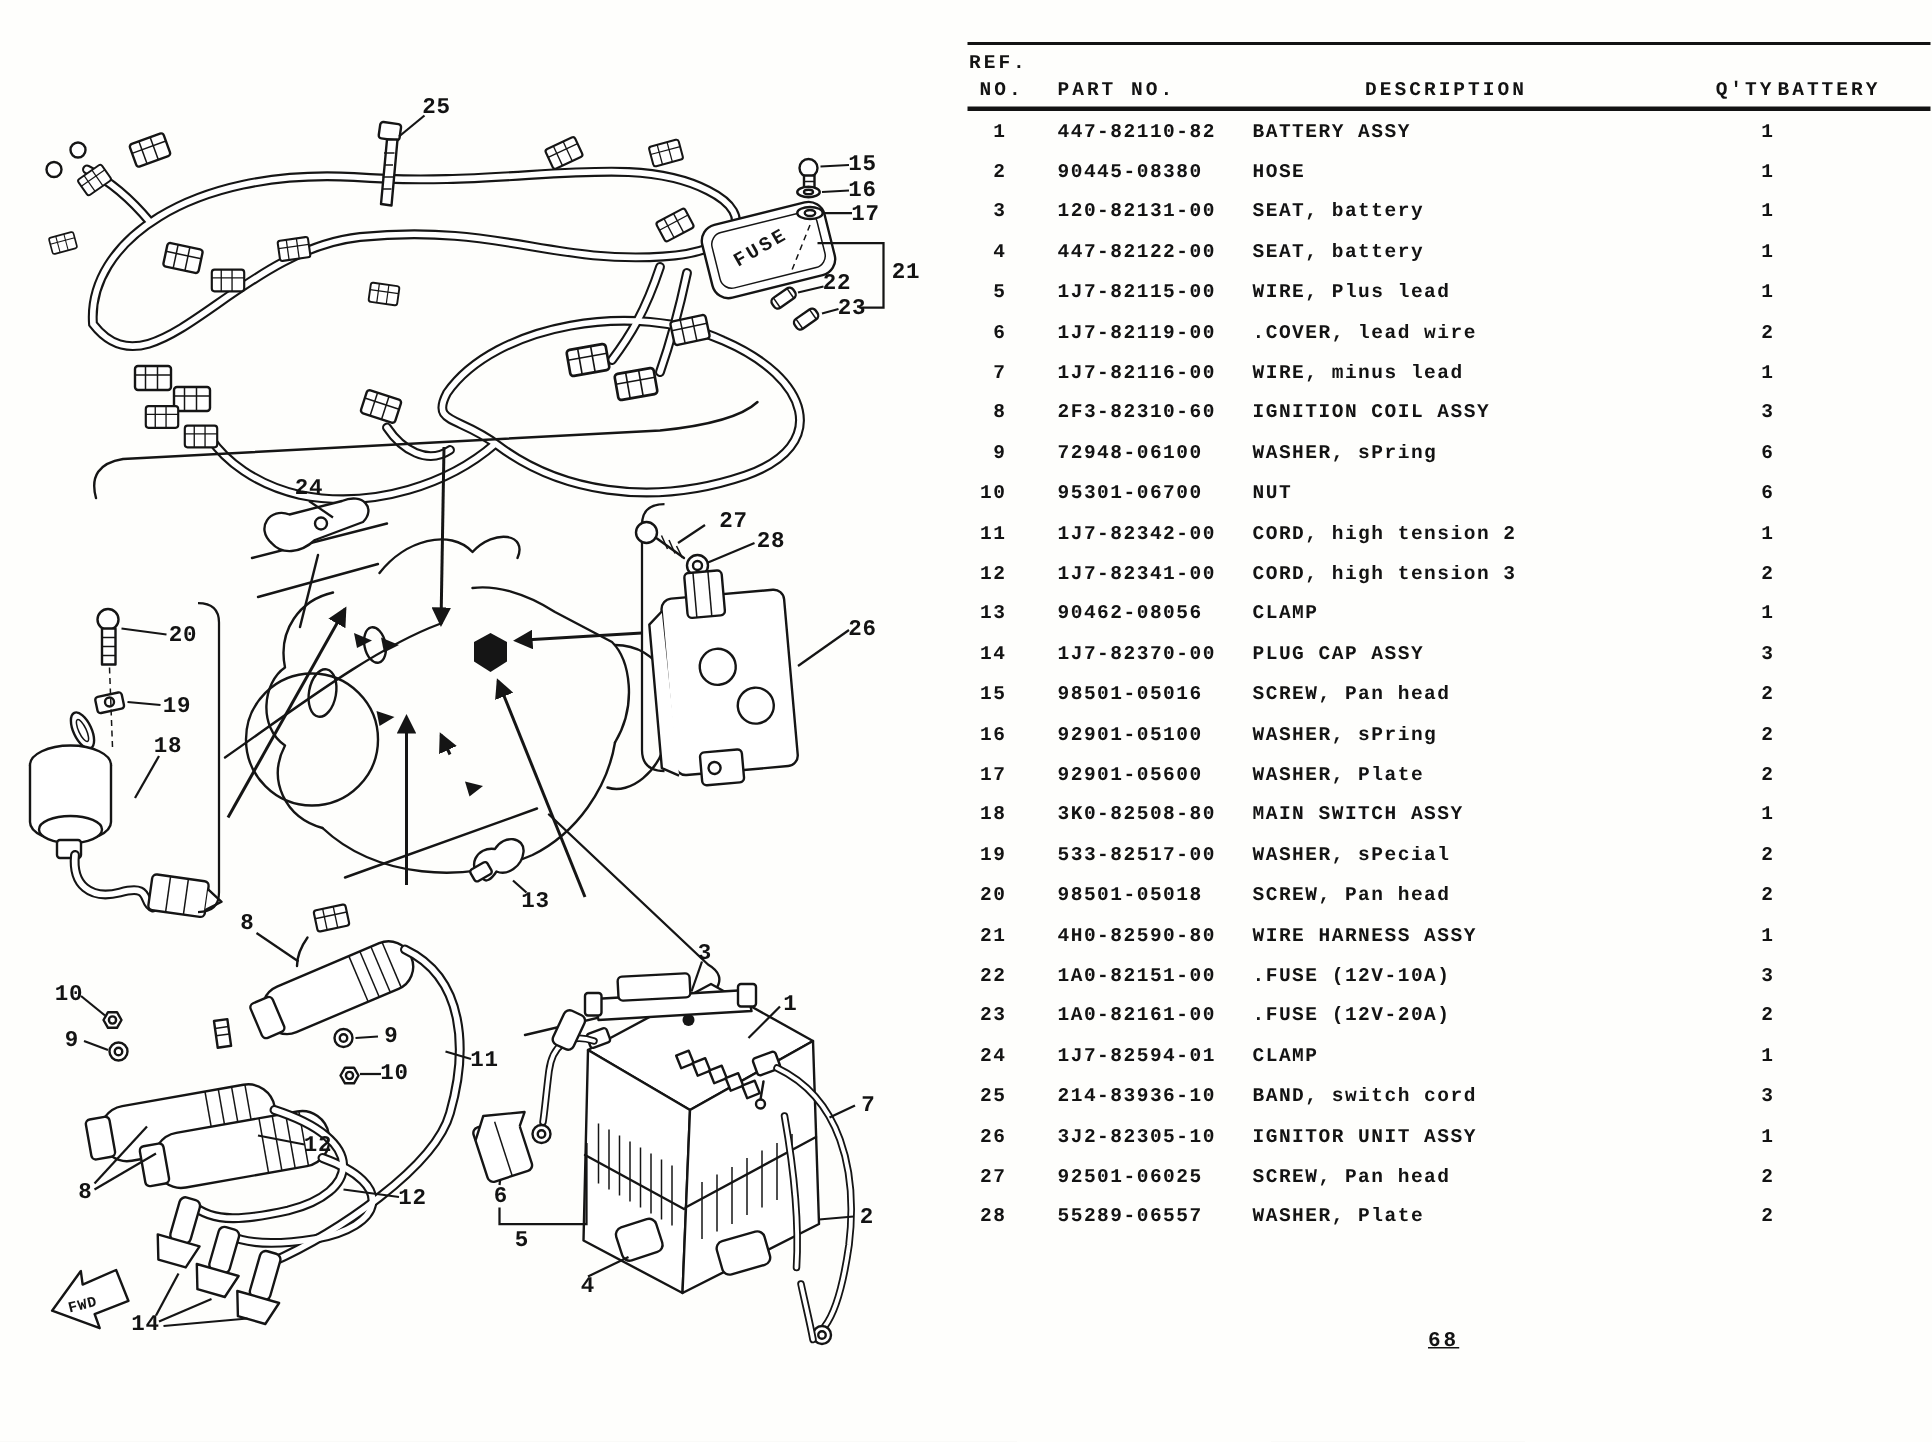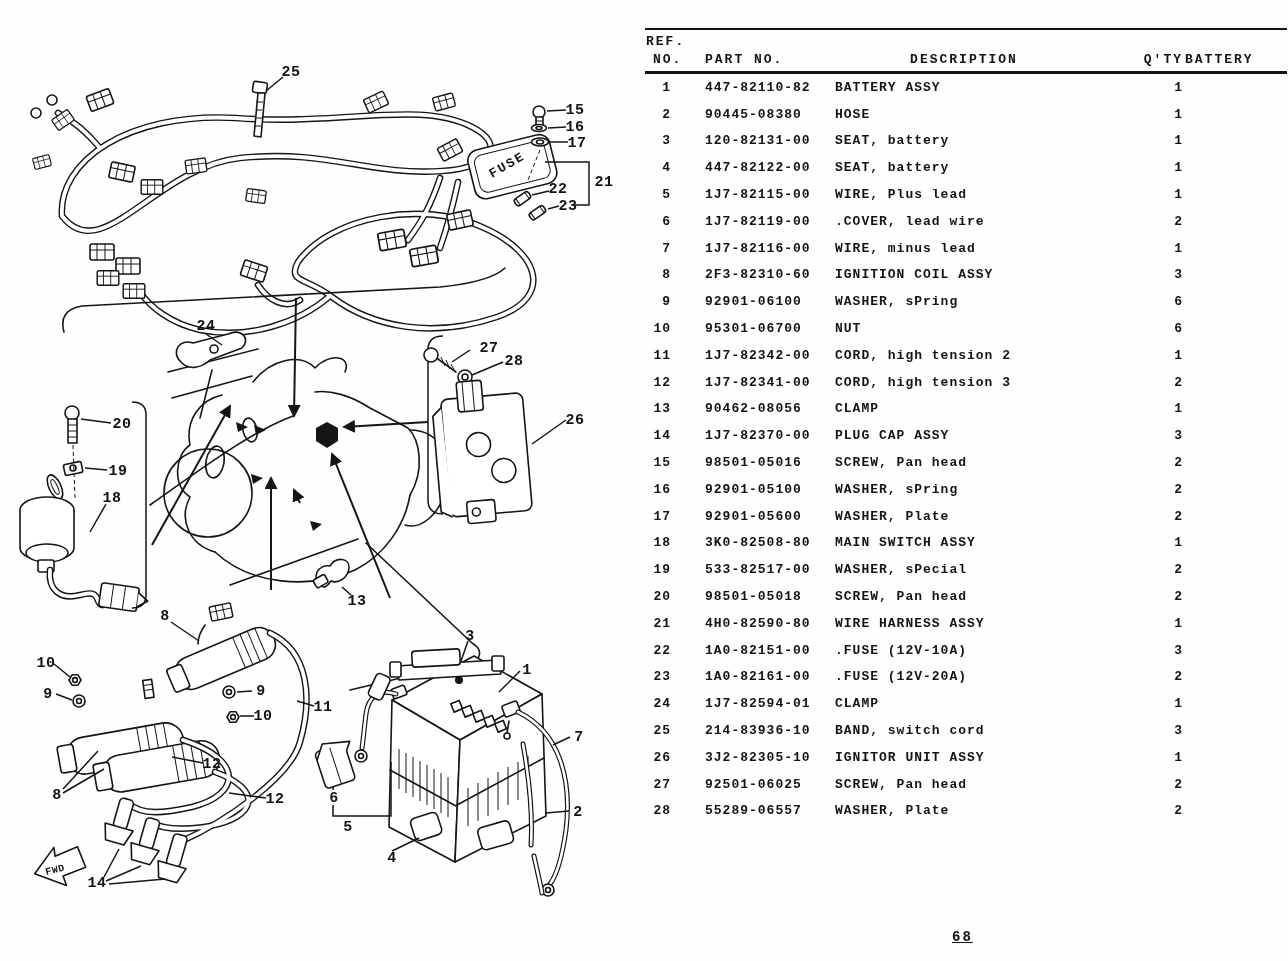--- a/index.html
+++ b/index.html
@@ -32,21 +32,21 @@
   .grid-row{display:grid;grid-template-columns:27px 148px 288px 75px 104px;align-items:center;}
   .hdr2{height:20px;font:700 13px "Liberation Mono",monospace;letter-spacing:2px;}
   .rows .grid-row{height:26.8px;font:700 13px "Liberation Mono",monospace;letter-spacing:1px;}
   .c-ref{text-align:right;padding-right:1px;}
   .c-no{padding-left:8px;text-align:center;}
   .c-part{padding-left:33px;white-space:nowrap;}
   .c-desc{padding-left:15px;white-space:nowrap;}
   .c-desc-h{text-align:center;padding-left:0;}
   .c-qty{text-align:right;}
   .c-rem{padding-left:2px;}
-  .pageno{position:absolute;left:952px;top:929px;font:700 14px "Liberation Mono",monospace;letter-spacing:2px;text-decoration:underline;}
+  .pageno{position:absolute;left:952px;top:886px;font:700 14px "Liberation Mono",monospace;letter-spacing:2px;text-decoration:underline;}
 </style>
 </head>
 <body>
 
 <div class="sheet">
 
   <svg id="diagram" width="645" height="961" viewBox="0 0 645 961" xmlns="http://www.w3.org/2000/svg">
     <defs>
       <marker id="ah" viewBox="0 0 10 10" refX="8.5" refY="5" markerWidth="6.5" markerHeight="6.5" orient="auto-start-reverse">
         <path d="M0,0 L10,5 L0,10 Z" fill="#151515"></path>
@@ -528,21 +528,21 @@
         </div>
         <div class="grid-row">
           <span class="c-ref">8</span>
           <span class="c-part">2F3-82310-60</span>
           <span class="c-desc">IGNITION COIL ASSY</span>
           <span class="c-qty">3</span>
           <span class="c-rem"></span>
         </div>
         <div class="grid-row">
           <span class="c-ref">9</span>
-          <span class="c-part">92901-06100</span>
+          <span class="c-part">72948-06100</span>
           <span class="c-desc">WASHER, sPring</span>
           <span class="c-qty">6</span>
           <span class="c-rem"></span>
         </div>
         <div class="grid-row">
           <span class="c-ref">10</span>
           <span class="c-part">95301-06700</span>
           <span class="c-desc">NUT</span>
           <span class="c-qty">6</span>
           <span class="c-rem"></span>

